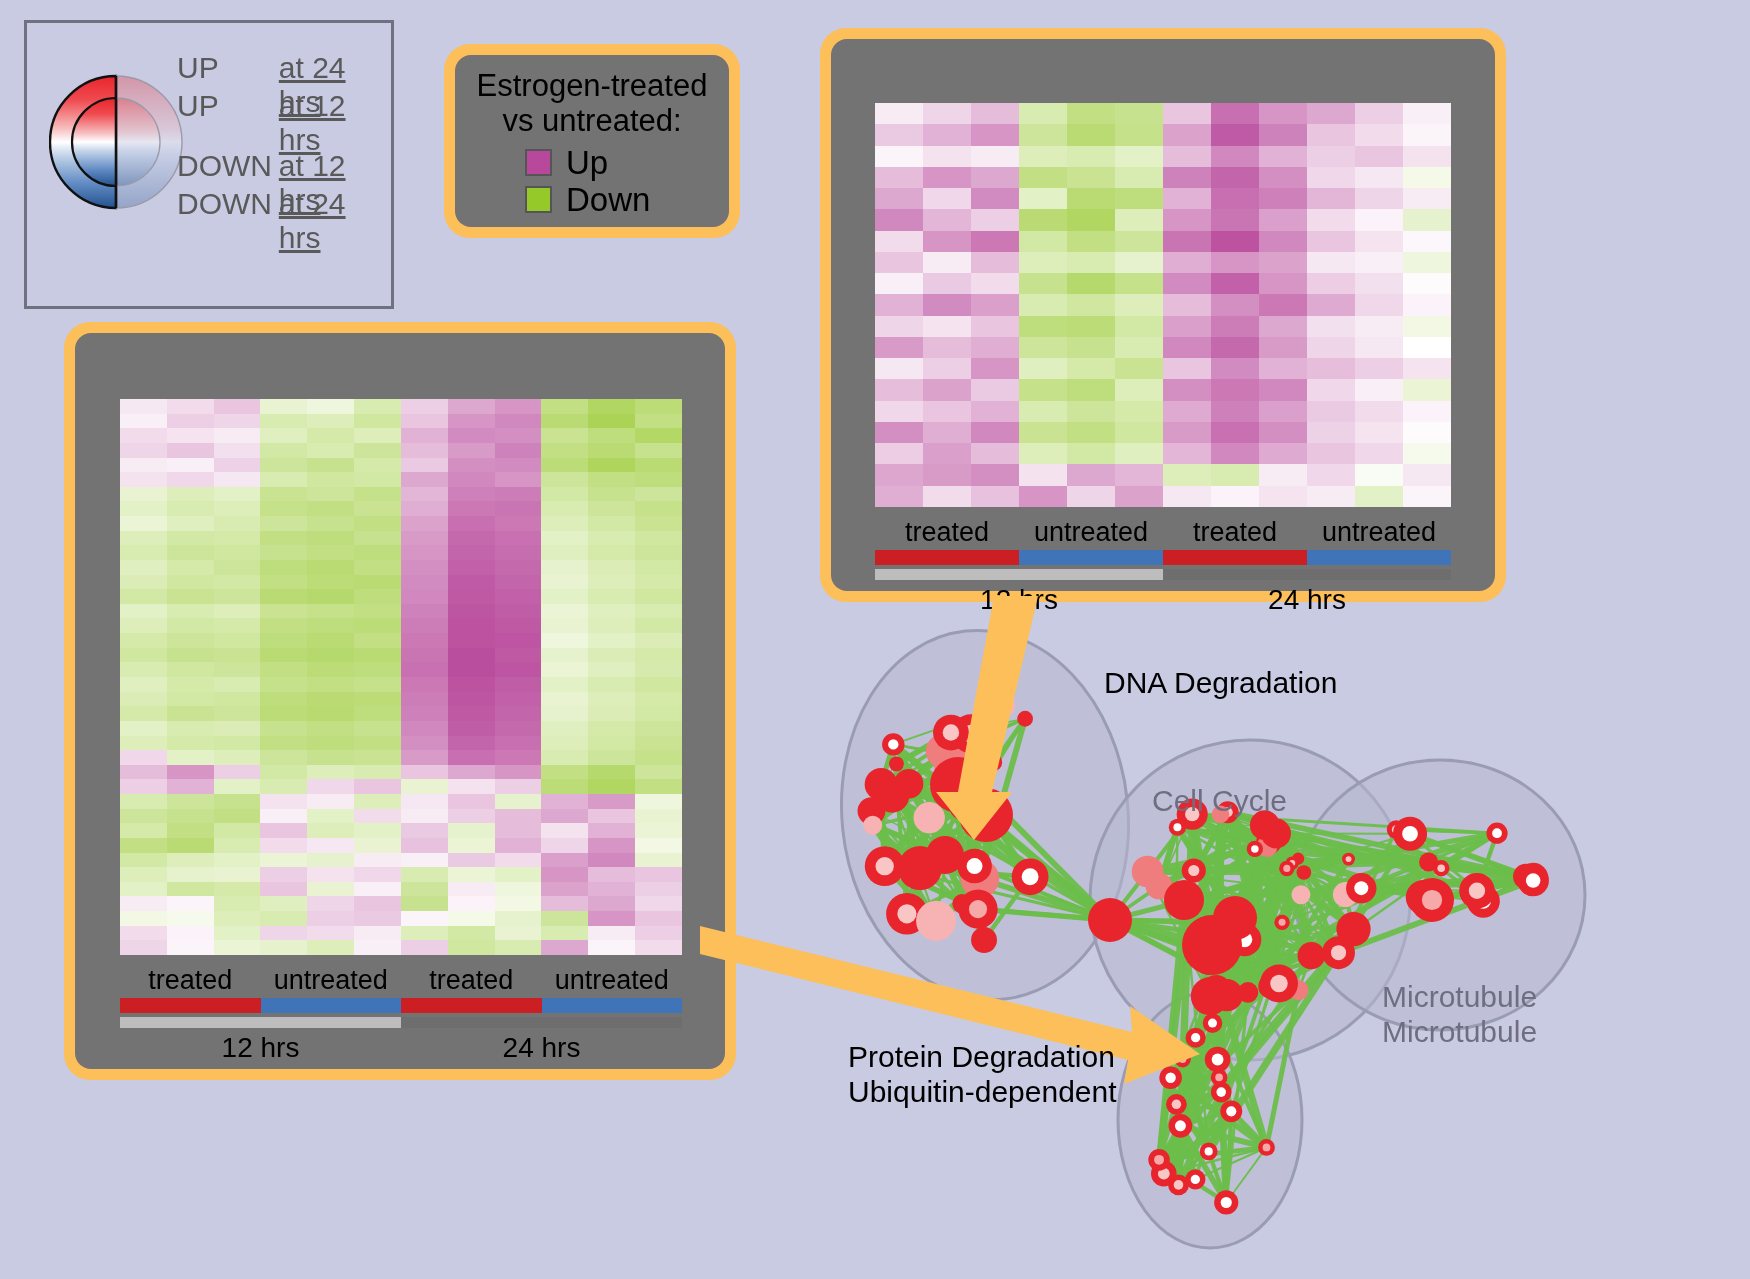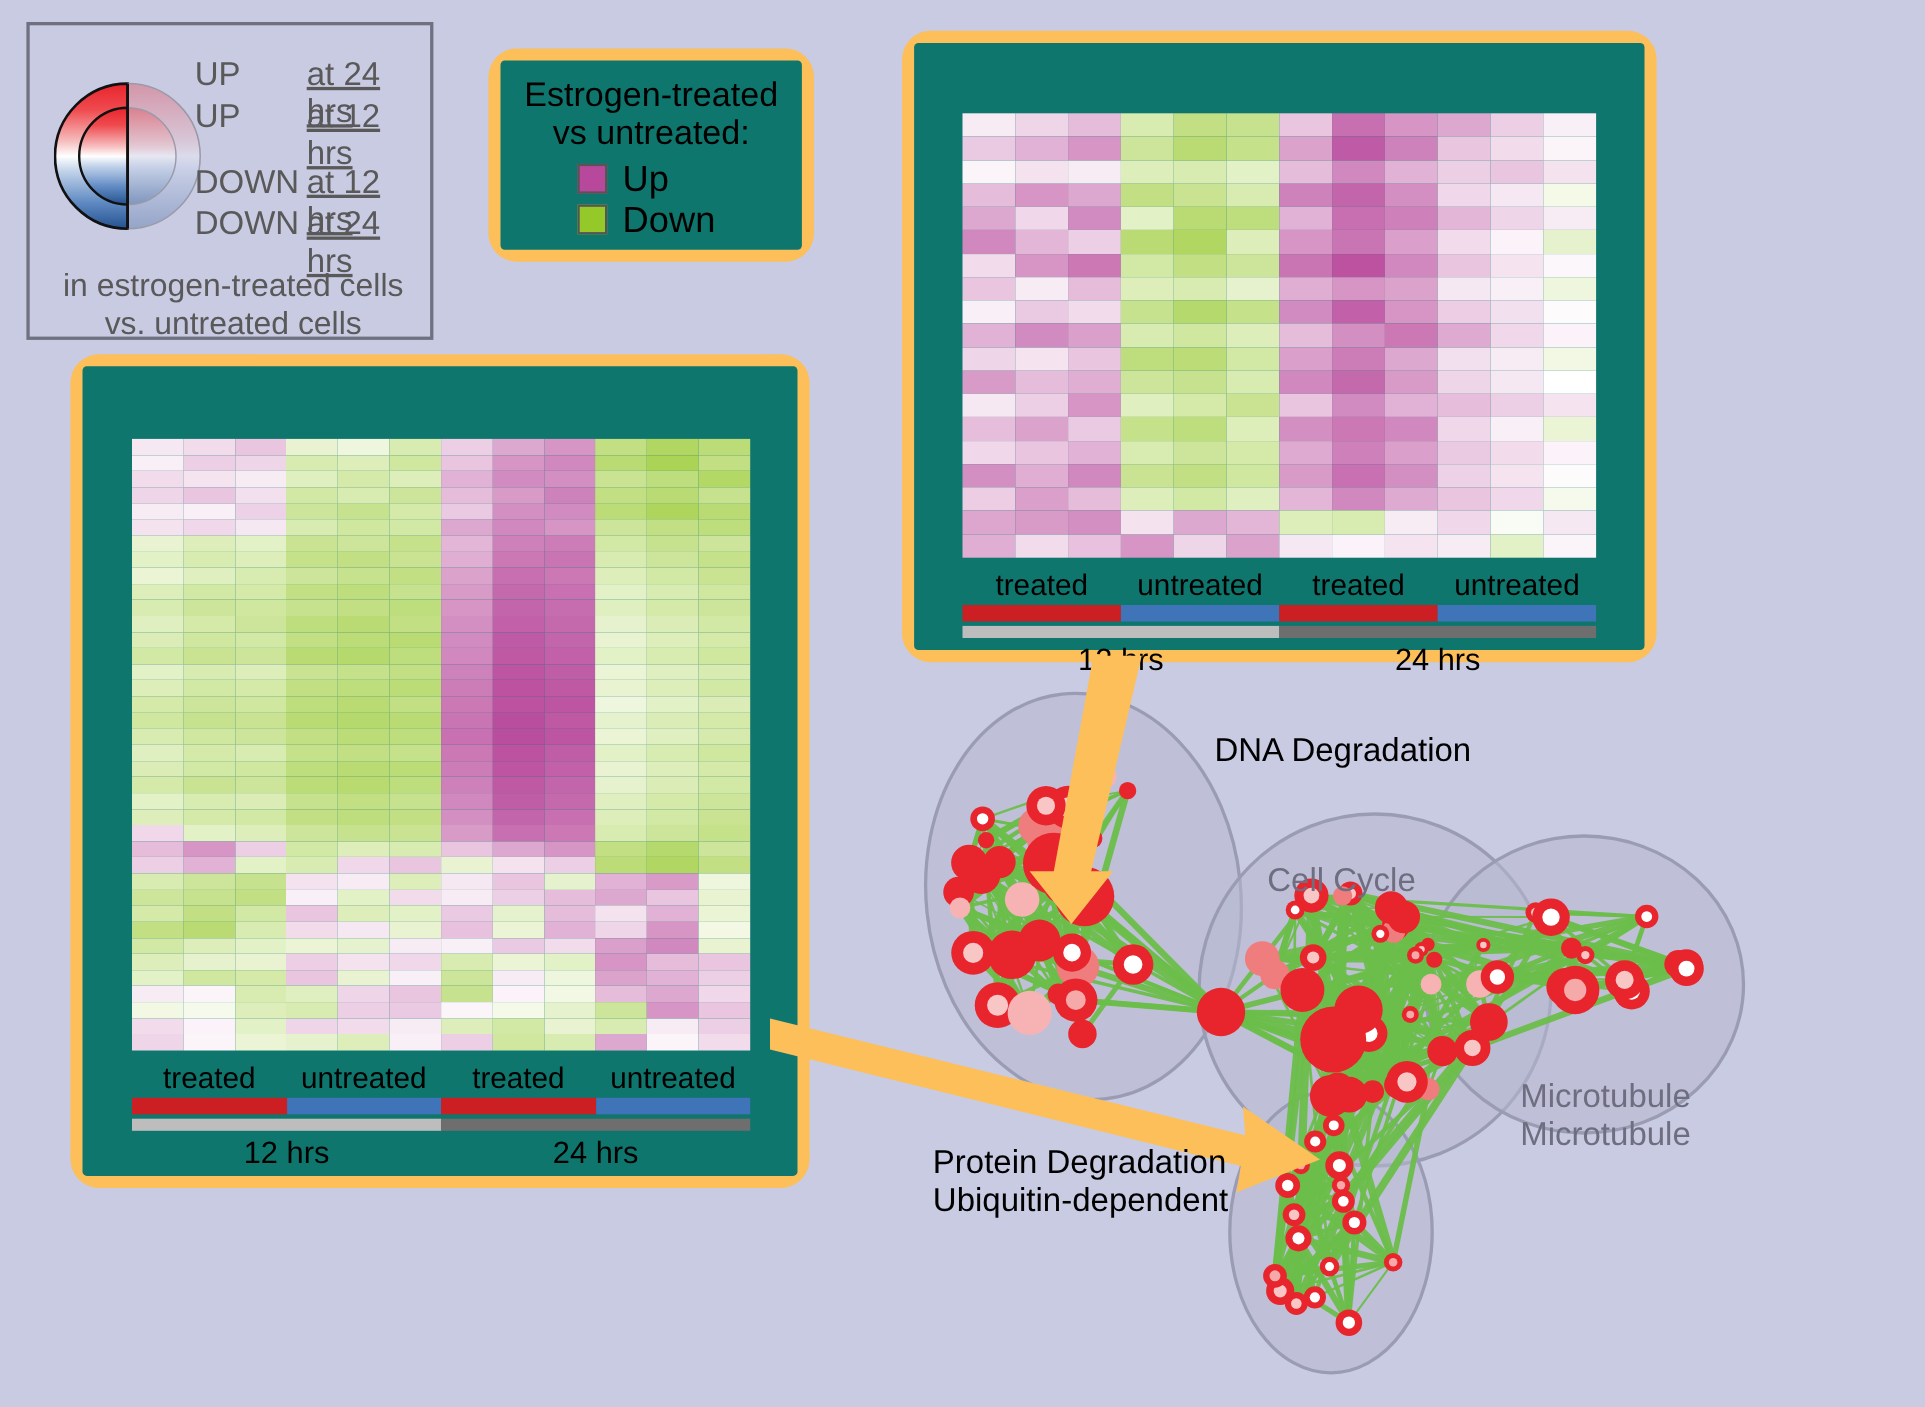--- a/index.html
+++ b/index.html
@@ -23,21 +23,21 @@
   .wl-row{display:flex;align-items:baseline;height:38px;}
   .wl-a{color:#595959;font-size:30px;width:105px;}
   .wl-b{color:#595959;font-size:30px;text-decoration:underline;}
   #wheel-foot{position:absolute;left:0;top:220px;width:370px;text-align:center;
      color:#595959;font-size:29px;line-height:1.2;}
 
   
   .panel{
     background:#fcbf5a;border-radius:26px;padding:11px;box-sizing:border-box;
   }
-  .panel-inner{background:#0f766e;border-radius:4px;width:100%;height:100%;
+  .panel-inner{background:#737373;border-radius:16px;width:100%;height:100%;
      box-sizing:border-box;position:relative;}
 
   #legend-panel{left:444px;top:44px;width:296px;height:194px;}
   #legend-inner{padding:14px 18px;}
   .legend-title{font-size:31px;color:#000;text-align:center;line-height:1.12;}
   .legend-rows{margin-top:6px;padding-left:52px;}
   .legend-row{display:flex;align-items:center;height:37px;}
   .legend-sw{width:27px;height:27px;border:2px solid #555;margin-right:14px;box-sizing:border-box;}
   .legend-lab{font-size:33px;color:#000;}
 
@@ -118,24 +118,20 @@
     <div class="wl-row" style="margin-top:22px">
       <span class="wl-a">DOWN</span>
       <span class="wl-b">at 12 hrs</span>
     </div>
     <div class="wl-row">
       <span class="wl-a">DOWN</span>
       <span class="wl-b">at 24 hrs</span>
     </div>
   </div>
 
-  <div id="wheel-foot">
-    <div>in estrogen-treated cells</div>
-    <div>vs. untreated cells</div>
-  </div>
 </div>
 
 <div class="abs panel" id="legend-panel">
   <div class="panel-inner" id="legend-inner">
     <div class="legend-title">
       <div>Estrogen-treated</div>
       <div>vs untreated:</div>
     </div>
     <div class="legend-rows">
       <div class="legend-row">

